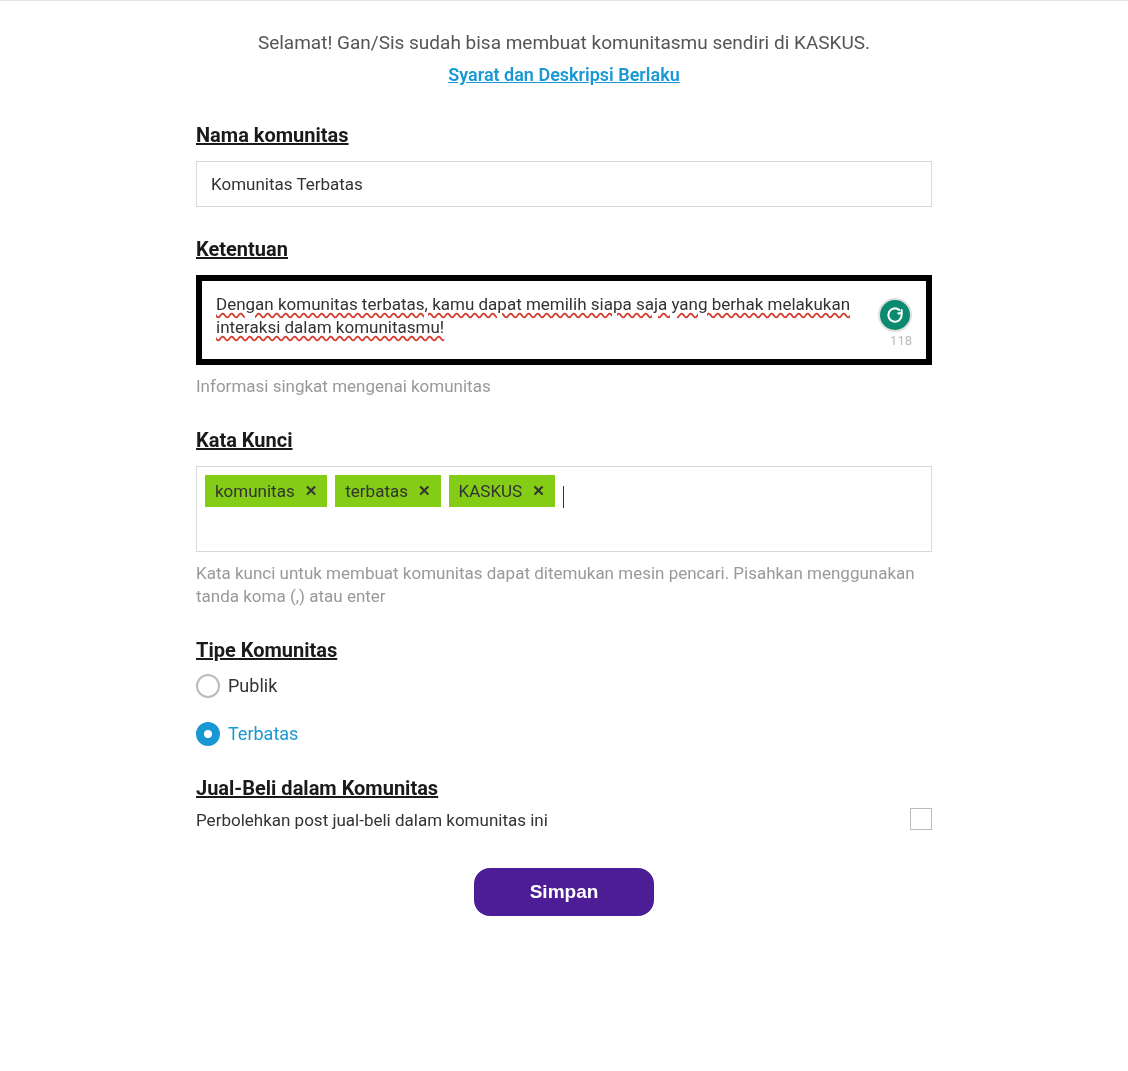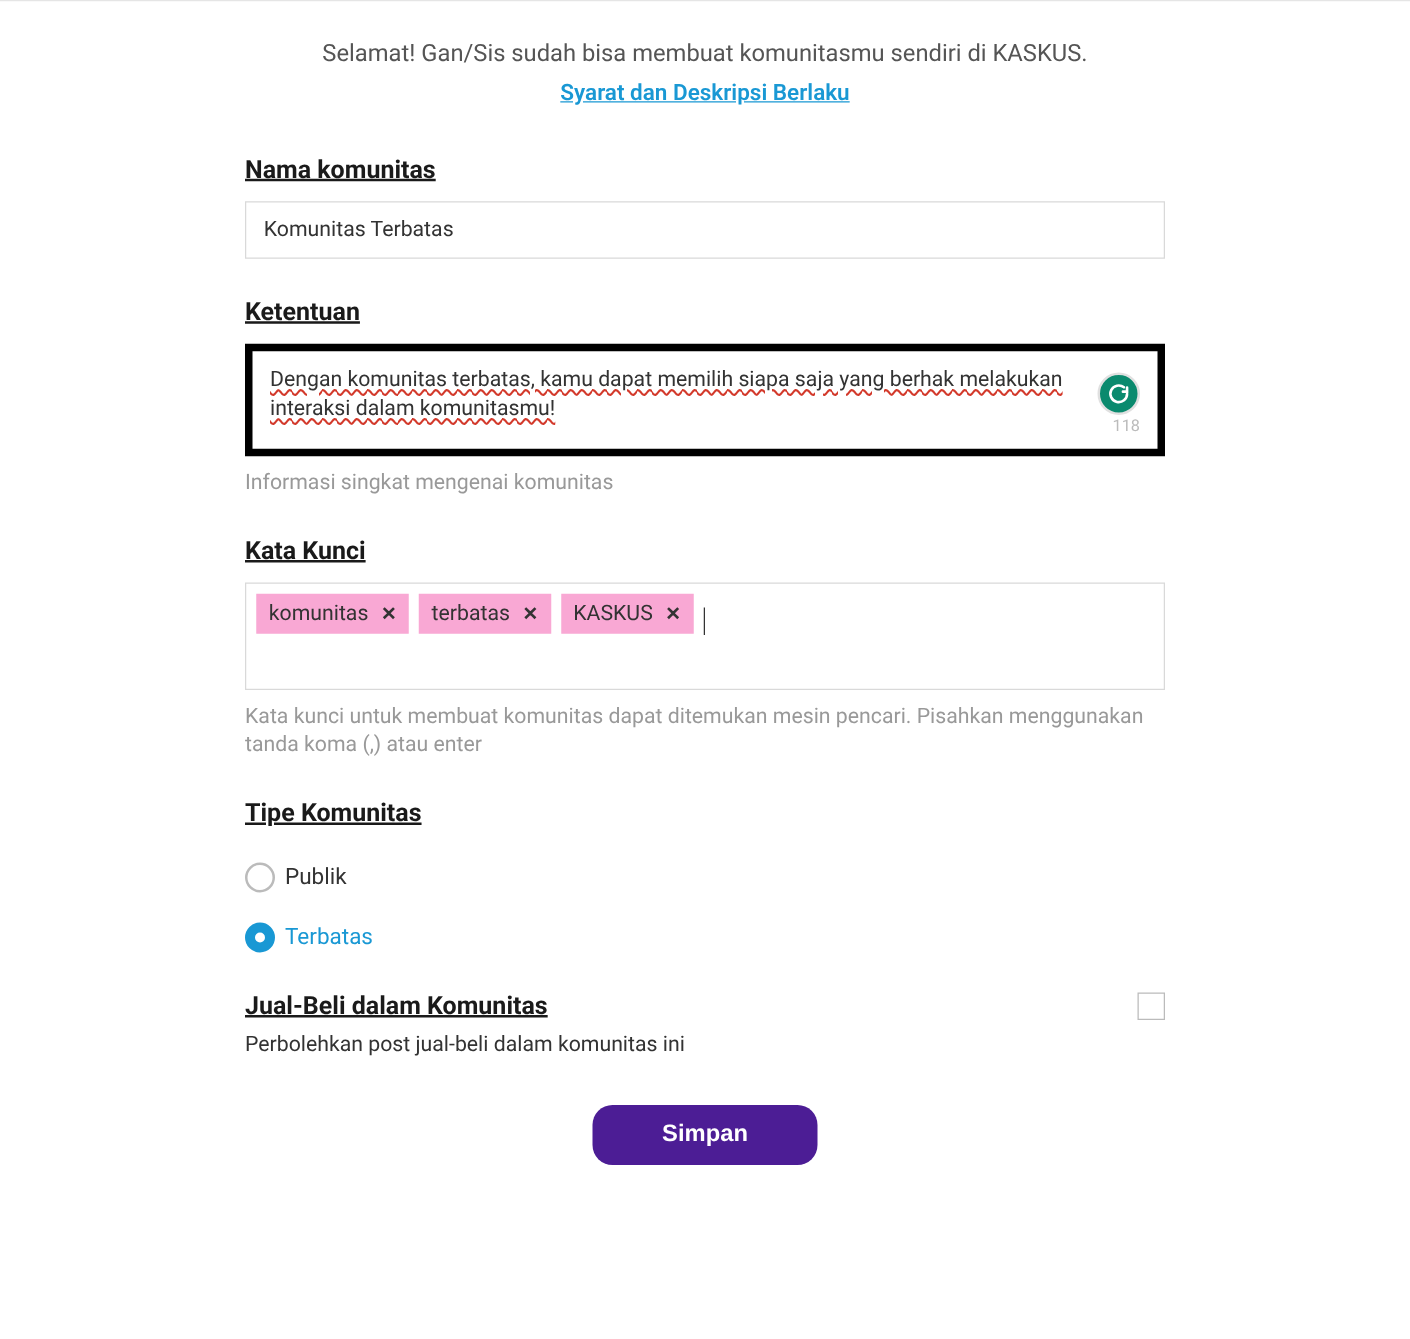--- a/index.html
+++ b/index.html
@@ -113,21 +113,21 @@
       width: 100%;
       border: 1px solid #d9d9d9;
       padding: 8px 8px 38px 8px;
       min-height: 86px;
       display: flex;
       flex-wrap: wrap;
       gap: 8px;
       align-items: flex-start;
     }
     .tag {
-      background: #f9a8d4;
+      background: #84cc16;
       padding: 6px 10px;
       font-size: 17px;
       color: #333;
       display: inline-flex;
       align-items: center;
       gap: 10px;
     }
     .tag-remove {
       font-weight: 700;
       color: #333;
@@ -171,21 +171,21 @@
     .radio-label {
       font-size: 18px;
       color: #333;
     }
     .radio-label.selected {
       color: #1998d4;
     }
     .checkbox-section {
       display: flex;
       justify-content: space-between;
-      align-items: flex-start;
+      align-items: flex-end;
       margin-bottom: 38px;
     }
     .checkbox-text .label {
       margin-bottom: 10px;
     }
     .checkbox-desc {
       font-size: 17px;
       color: #333;
     }
     .checkbox {
@@ -256,21 +256,21 @@
       <span class="tag">
         <span>KASKUS</span>
         <span class="tag-remove">✕</span>
       </span>
       <span class="tag-cursor"></span>
     </div>
     <div class="help-text">Kata kunci untuk membuat komunitas dapat ditemukan mesin pencari. Pisahkan menggunakan tanda koma (,) atau enter</div>
   </div>
 
   <div class="form-section">
-    <div class="label" style="margin-bottom:28px;">Tipe Komunitas</div>
+    <div class="label" style="margin-bottom:12px;">Tipe Komunitas</div>
     <div class="radio-row">
       <span class="radio-outer"></span>
       <span class="radio-label">Publik</span>
     </div>
     <div class="radio-row">
       <span class="radio-outer selected">
         <span class="radio-inner"></span>
       </span>
       <span class="radio-label selected">Terbatas</span>
     </div>

